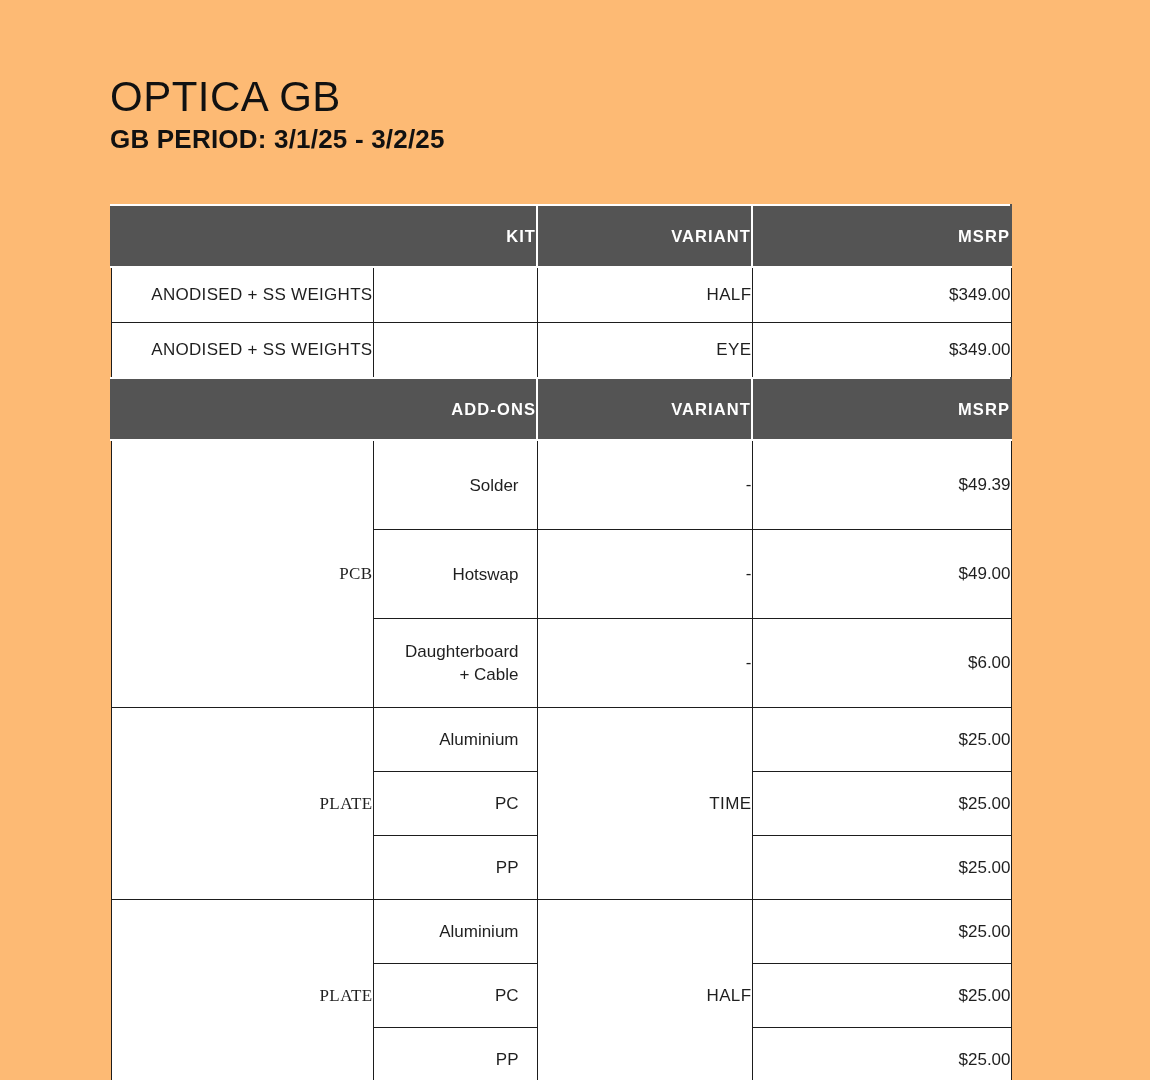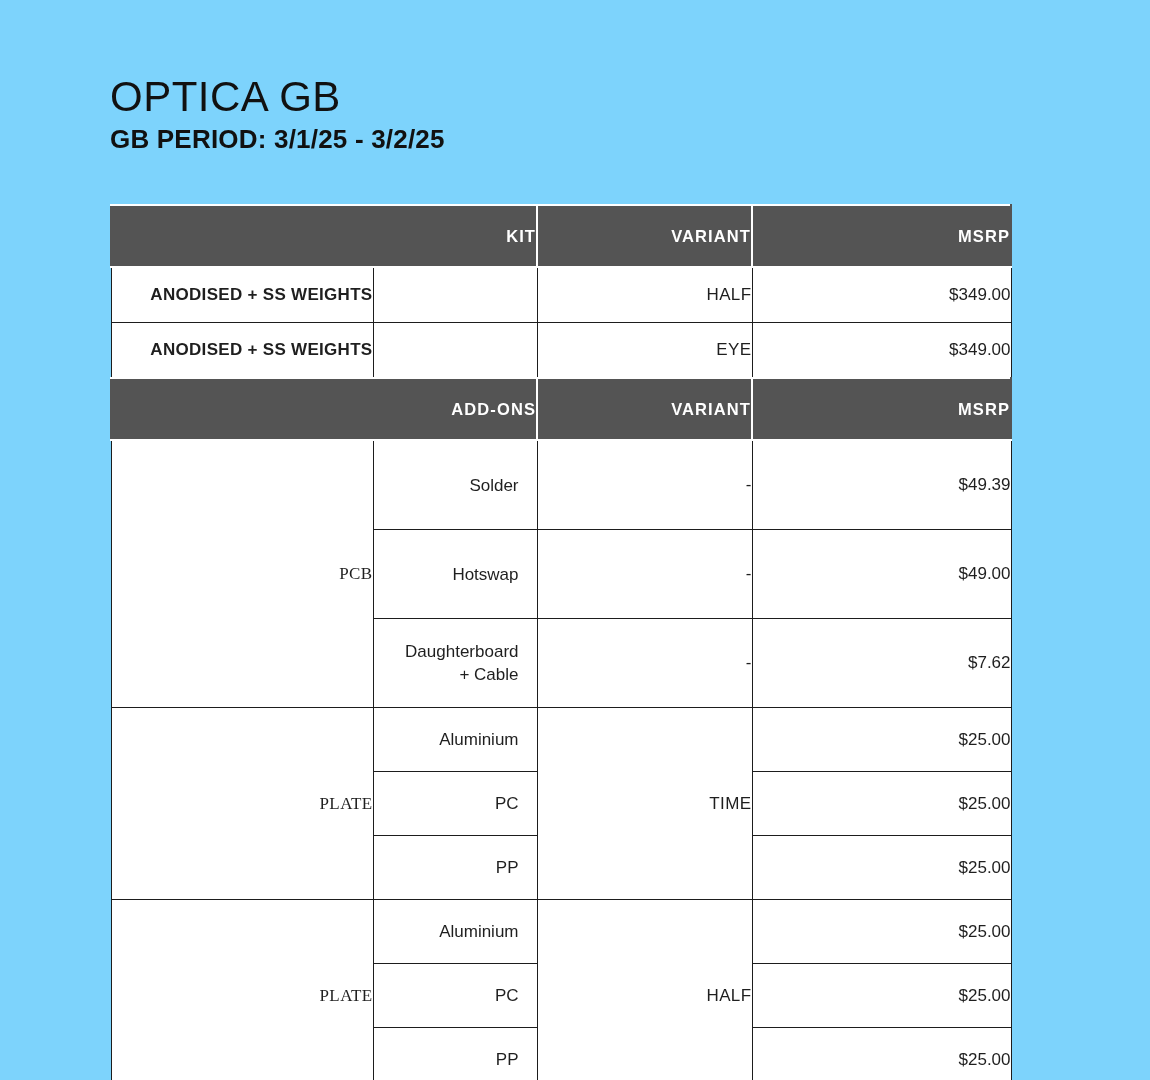--- a/index.html
+++ b/index.html
@@ -11,21 +11,21 @@
     width: 1150px;
     height: 1080px;
     font-family: "Liberation Sans", sans-serif;
     color: #1a1a1a;
     overflow: hidden;
   }
   .page {
     position: relative;
     width: 1150px;
     height: 1080px;
-    background: #7dd3fc;
+    background: #fdba74;
   }
 
   
   .heading {
     position: absolute;
     left: 110px;
     top: 72px;
     width: 920px;
   }
   .title {
@@ -83,21 +83,20 @@
     border-bottom: 2px solid #ffffff;
   }
   tr.section-head th:first-child { border-left-color: #545454; }
   tr.section-head th:last-child  { border-right-color: #545454; }
 
   
   td.kit-name {
     height: 54px;
     font-size: 17px;
     letter-spacing: 0.3px;
-    font-weight: bold;
   }
   td.blank-cell { height: 54px; }
 
   td.variant-cell {
     font-size: 17px;
     letter-spacing: 0.4px;
   }
   td.price-cell {
     font-size: 17px;
   }
@@ -176,21 +175,21 @@
         <td class="price-cell">$49.39</td>
       </tr>
       <tr>
         <td class="option-name h-pcb-row">Hotswap</td>
         <td class="dash-cell">-</td>
         <td class="price-cell">$49.00</td>
       </tr>
       <tr>
         <td class="option-name h-pcb-row">Daughterboard<br>+ Cable</td>
         <td class="dash-cell">-</td>
-        <td class="price-cell">$7.62</td>
+        <td class="price-cell">$6.00</td>
       </tr>
 
       <tr>
         <td class="group-name" rowspan="3">PLATE</td>
         <td class="option-name h-plate-row">Aluminium</td>
         <td class="variant-cell" rowspan="3">TIME</td>
         <td class="price-cell">$25.00</td>
       </tr>
       <tr>
         <td class="option-name h-plate-row">PC</td>

